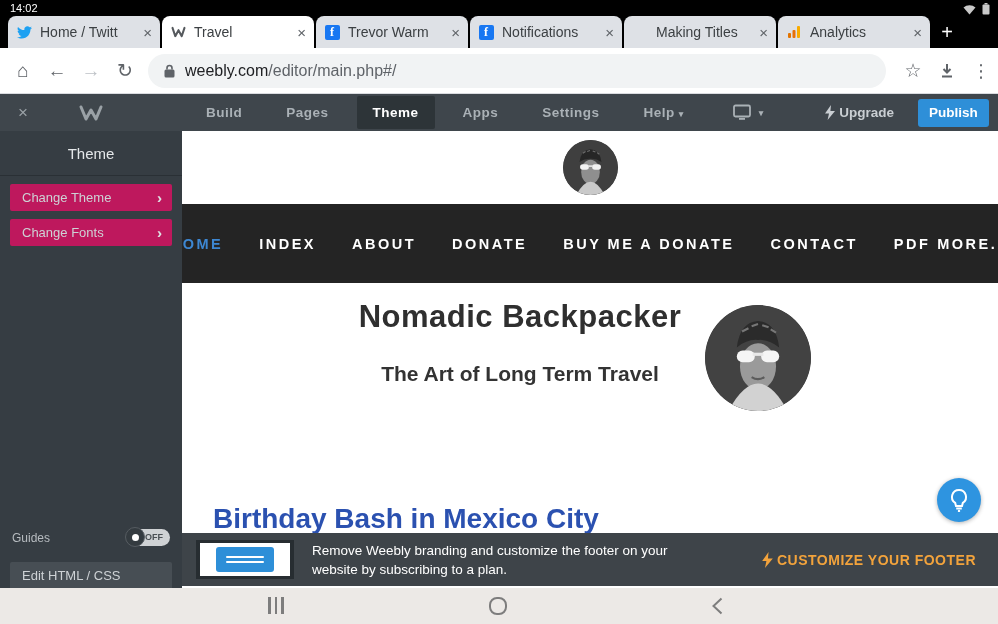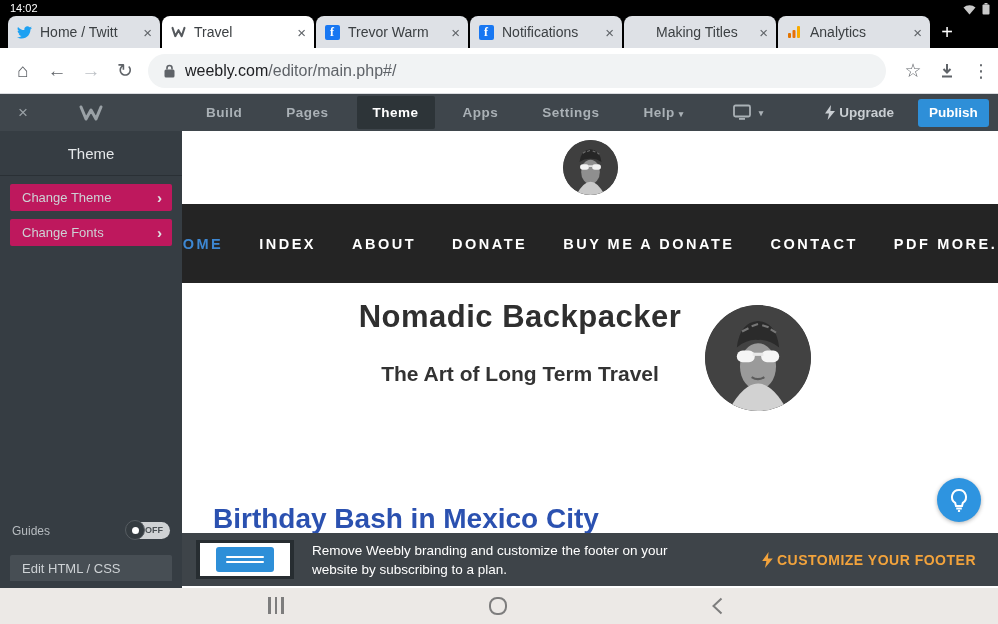--- a/index.html
+++ b/index.html
@@ -54,21 +54,21 @@
   .body-row { position:absolute; left:0; top:131px; width:998px; height:457px; background:#fff; }
 
   
   .sidebar { position:absolute; left:0; top:0; width:182px; height:457px; background:#363d43; overflow:hidden; }
   .sb-title { text-align:center; color:#e4e7e9; font-size:15px; padding:14px 0 13px; }
   .sb-divider { height:1px; background:#2a3035; }
   .sb-btn { position:relative; margin:8px 10px 0; height:27px; background:#be185d; color:#ced2d5;
     font-size:13px; display:flex; align-items:center; padding:0 12px; border-radius:2px; }
   .sb-btn:first-of-type { margin-top:14px; }
   .sb-btn .chev { position:absolute; right:10px; font-size:15px; font-weight:bold; color:#dfe2e4; }
-  .sb-bottom { position:absolute; left:0; bottom:7px; width:182px;margin-top:40px; }
+  .sb-bottom { position:absolute; left:0; bottom:0; width:182px;margin-top:40px; }
   .guides-row { display:flex; align-items:center; padding:0 12px 16px; }
   .guides-label { color:#b7bcc0; font-size:12px; flex:1; }
   .toggle { position:relative; width:44px; height:17px; background:#cfd2d4; border-radius:9px; }
   .toggle .knob { position:absolute; left:-1px; top:-2px; width:20px; height:20px; background:#343b40;
     border-radius:50%; border:1px solid #565c61; display:flex; align-items:center; justify-content:center; }
   .toggle .dot { width:7px; height:7px; background:#fff; border-radius:50%; }
   .toggle .state { position:absolute; right:7px; top:3px; font-size:9px; font-weight:bold; color:#4a5054; }
   .edit-html { margin:0 10px; height:26px; background:#474e54; color:#ced2d5; font-size:13px;
     display:flex; align-items:center; padding:0 12px; border-radius:2px 2px 0 0; }
 

